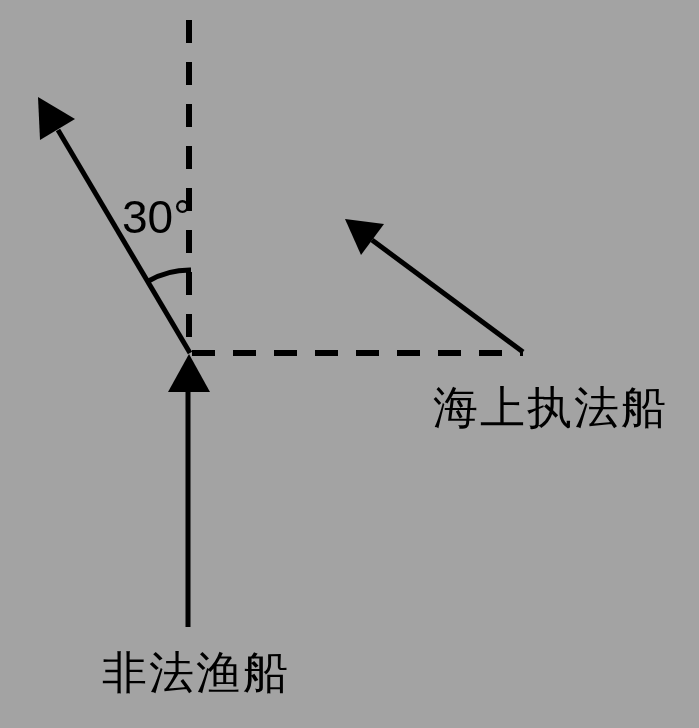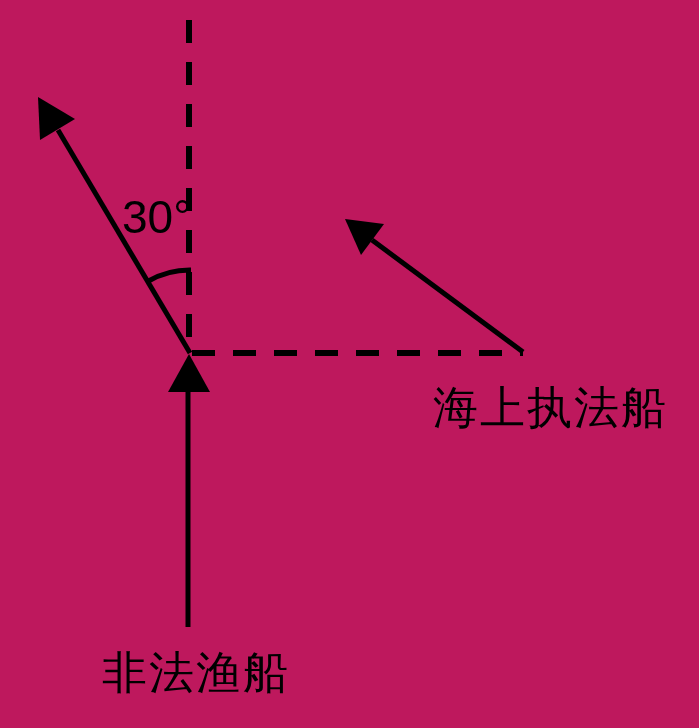--- a/index.html
+++ b/index.html
@@ -4,21 +4,21 @@
 <style>
   html, body {
     margin: 0;
     padding: 0;
     background: #ffffff;
   }
   .canvas {
     position: relative;
     width: 699px;
     height: 728px;
-    background: #be185d;
+    background: #a3a3a3;
     overflow: hidden;
     font-family: "Liberation Sans", "DejaVu Sans", sans-serif;
   }
   svg text {
     fill: #000000;
     font-family: "Liberation Sans", "DejaVu Sans", sans-serif;
   }
   .stroke {
     stroke: #000000;
     fill: none;

